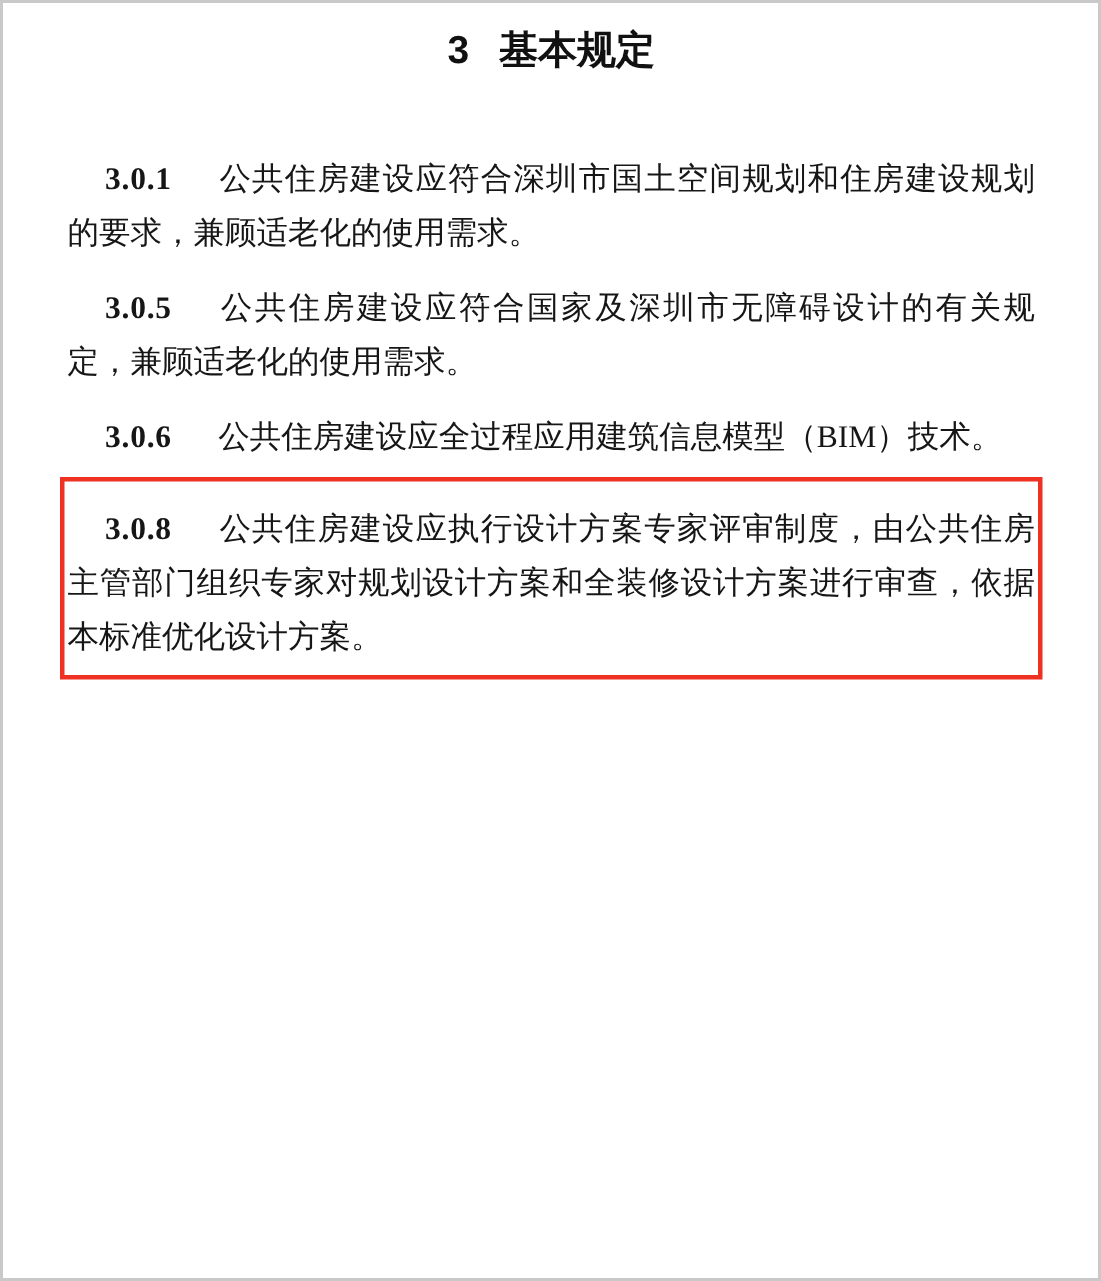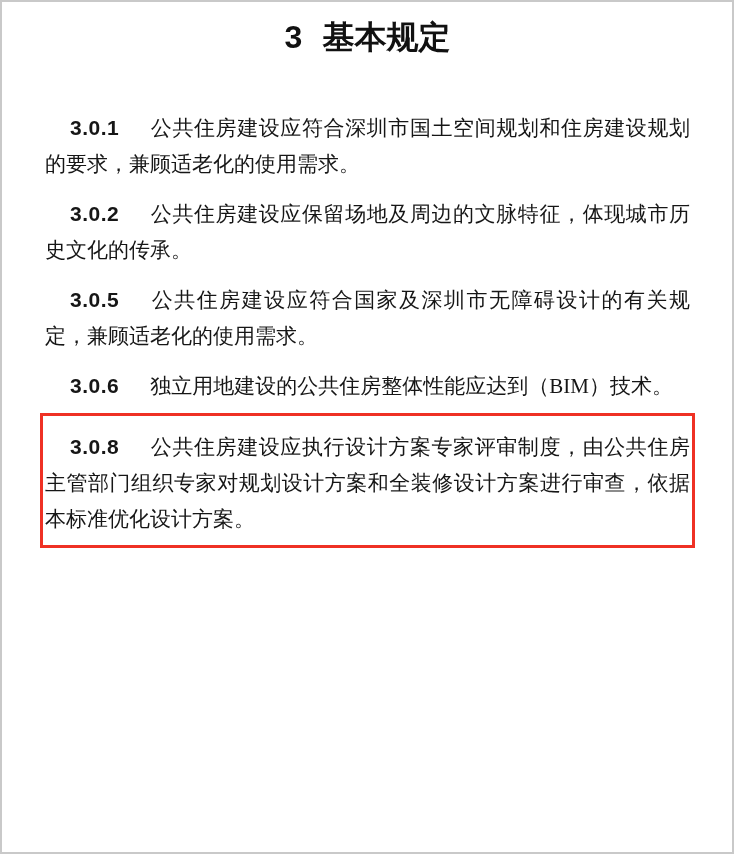--- a/index.html
+++ b/index.html
@@ -15,39 +15,39 @@
     background: #ffffff;
     border: 2px solid #c9c9c9;
     padding: 10px 42px 0 43px;
     overflow: hidden;
     font-family: "Liberation Serif", "DejaVu Serif", serif;
     color: #161616;
   }
   .title {
     margin: 4px 0 50px 0;
     text-align: center;
-    font-size: 32px;
+    font-size: 26px;
     font-weight: 700;
     font-family: "Liberation Sans", "DejaVu Sans", sans-serif;
     color: #111111;
   }
   .title .chapter-num {
     margin-right: 20px;
   }
   .clause {
     margin: 0 0 14px 0;
     font-size: 21px;
     line-height: 36px;
     text-align: justify;
     text-indent: 25px;
     color: #161616;
   }
   .clause .num {
     font-weight: 700;
-    font-family: Liberation Sans, sans-serif;
+    font-family: Liberation Serif, serif;
     letter-spacing: 0.5px;
     margin-right: 31px;
   }
   .highlight-box {
     border: 3px solid #ef3124;
     margin: -5px -5px 0 -5px;
     padding: 13px 2px 0 2px;
   }
   .highlight-box .clause:last-child {
     margin-bottom: 0;
@@ -56,26 +56,25 @@
 </style>
 </head>
 <body>
 
 <div class="page" style="border-color: rgb(201, 201, 201);">
 
   <h1 class="title"><span class="chapter-num">3</span><span>基本规定</span></h1>
 
   <p class="clause"><span class="num">3.0.1</span><span>公共住房建设应符合深圳市国土空间规划和住房建设规划的要求，兼顾适老化的使用需求。</span></p>
 
-  <p class="clause"><span class="num">3.0.2</span><span>公共住房建设应保留场地及周边的文脉特征，体现城市历史文化的传承。</span></p>
 
 
 
   <p class="clause"><span class="num">3.0.5</span><span>公共住房建设应符合国家及深圳市无障碍设计的有关规定，兼顾适老化的使用需求。</span></p>
 
-  <p class="clause"><span class="num">3.0.6</span><span>独立用地建设的公共住房整体性能应达到（BIM）技术。</span></p>
+  <p class="clause"><span class="num">3.0.6</span><span>公共住房建设应全过程应用建筑信息模型（BIM）技术。</span></p>
 
   <div class="highlight-box" style="border-color: rgb(239, 49, 36);">
 
     <p class="clause"><span class="num">3.0.8</span><span>公共住房建设应执行设计方案专家评审制度，由公共住房主管部门组织专家对规划设计方案和全装修设计方案进行审查，依据本标准优化设计方案。</span></p>
   </div>
 
 </div>
 
 </body></html>

